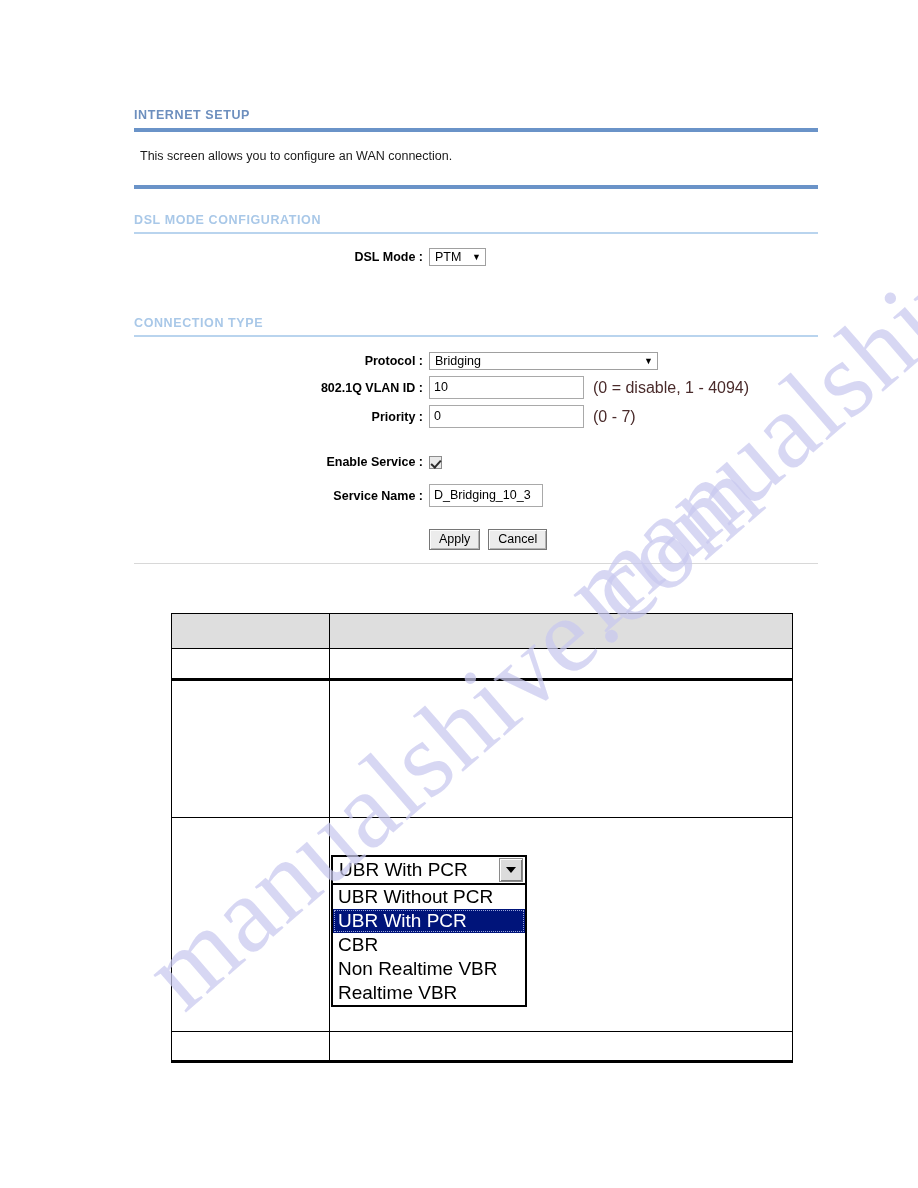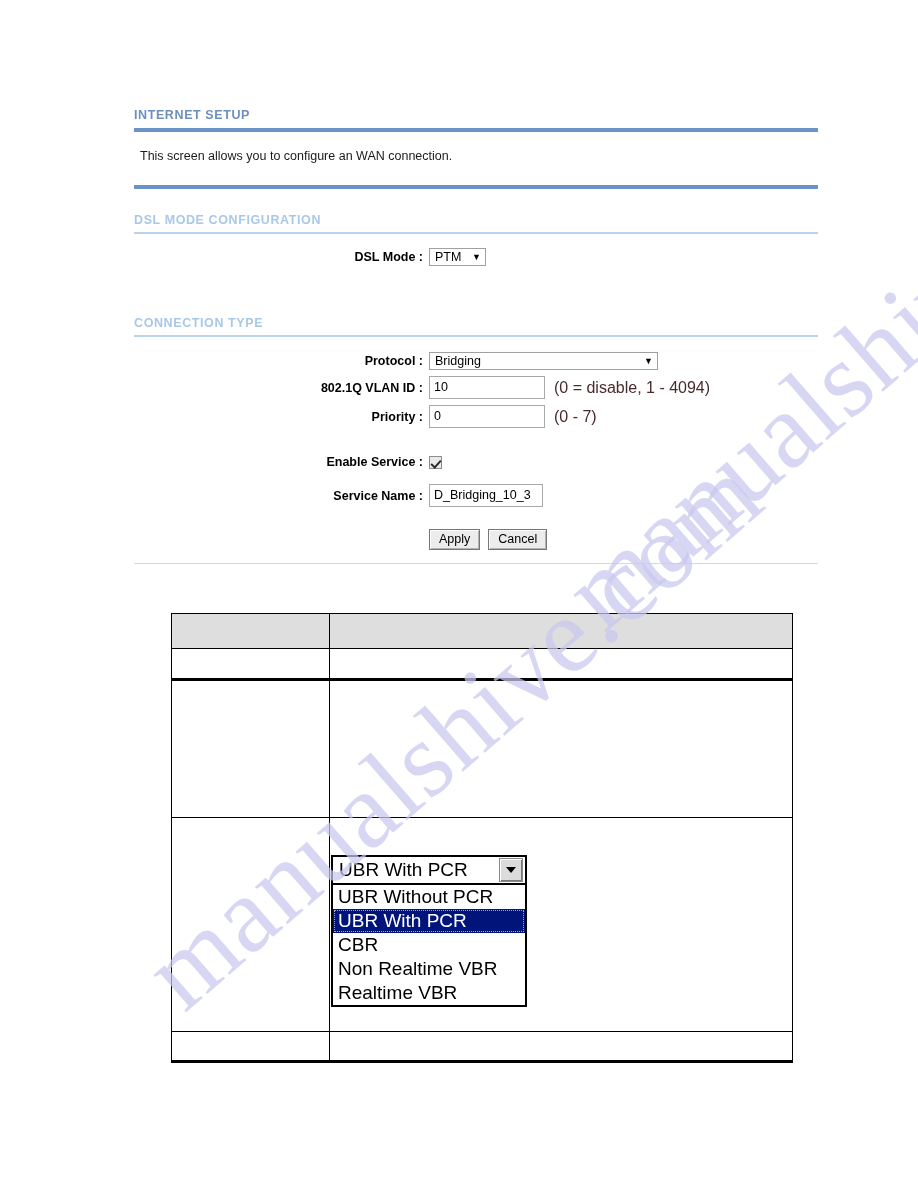--- a/index.html
+++ b/index.html
@@ -142,21 +142,21 @@
   .txt {
     background: #ffffff;
     border: 1px solid #a9a9a9;
     box-sizing: border-box;
     height: 23px;
     line-height: 21px;
     font-size: 12.5px;
     font-family: "Liberation Sans", sans-serif;
     color: #000;
     padding: 0 4px;
-    width: 116px;
+    width: 155px;
   }
   .txt-service { width: 114px; }
 
   
   .cbx {
     width: 13px;
     height: 13px;
     border: 1px solid #8d8d8d;
     background: #e9e9e9;
     display: inline-block;

